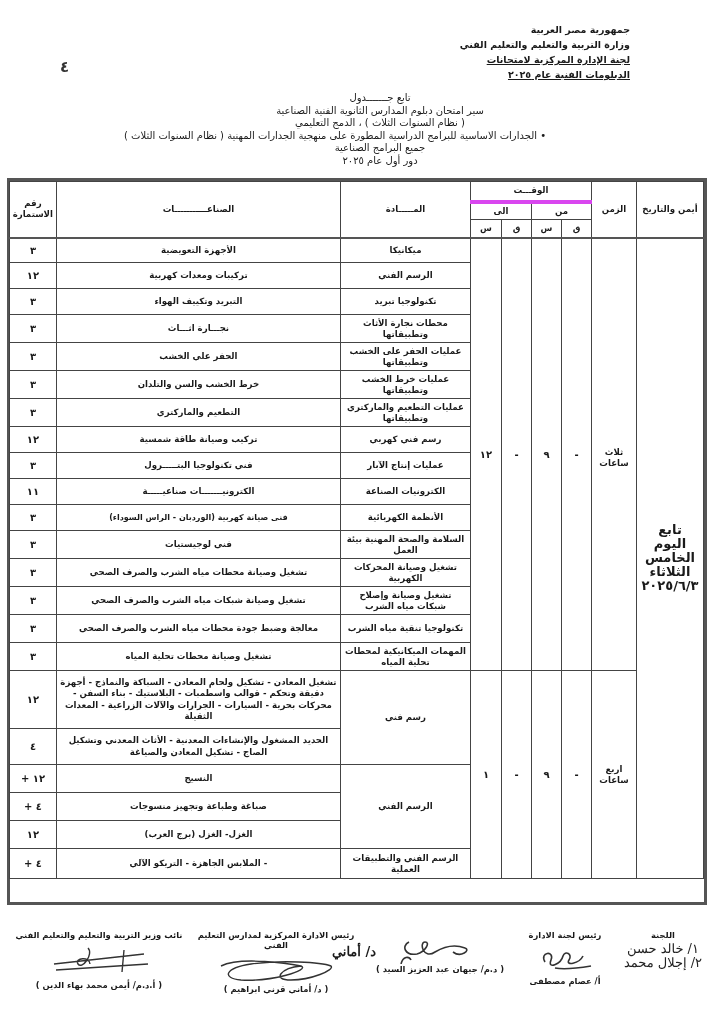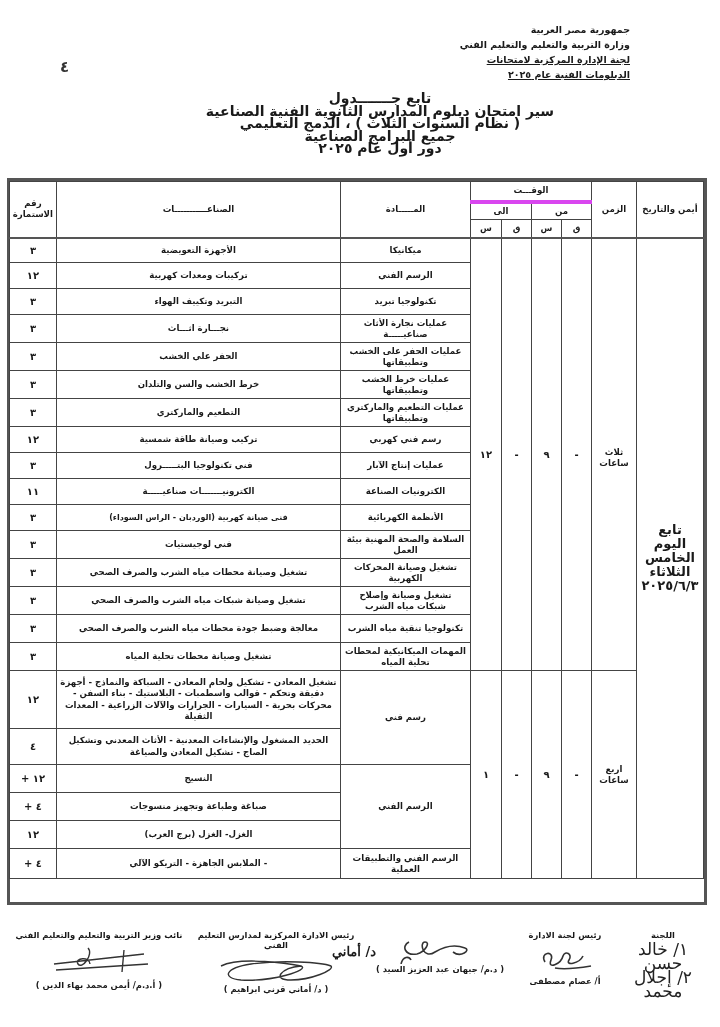--- a/index.html
+++ b/index.html
@@ -1,20 +1,20 @@
 <!DOCTYPE html>
 <html lang="ar" dir="rtl"><head>
 <meta charset="utf-8">
 <style>
   html,body{margin:0;padding:0;background:#ffffff;}
   body{width:720px;height:1027px;position:relative;overflow:hidden;font-family:"DejaVu Sans",sans-serif;color:#1a1a1a;}
   #page-number{position:absolute;left:60px;top:58px;font-size:15px;font-weight:bold;color:#333;}
   #org-header{position:absolute;right:90px;top:22px;width:200px;text-align:right;font-size:9.5px;font-weight:bold;line-height:15px;}
   #org-header .u{text-decoration:underline;}
-  #titles{position:absolute;left:200px;top:92px;width:360px;text-align:center;font-size:14px;font-weight:bold;line-height:12.6px;}
+  #titles{position:absolute;left:200px;top:92px;width:360px;text-align:center;font-size:10px;font-weight:normal;line-height:12.6px;}
   #titles .l4{margin-left:-120px;margin-right:-30px;}
   
   #sched{position:absolute;left:7px;top:178px;width:700px;height:727px;border:3px solid #555;box-sizing:border-box;}
   table{border-collapse:collapse;width:694px;table-layout:fixed;direction:rtl;}
   td,th{border:1px solid #444;font-size:8.6px;font-weight:bold;text-align:center;vertical-align:middle;padding:0 3px;line-height:11px;overflow:hidden;}
   thead th{border-bottom:2.5px solid #555;}
   .num{font-size:10px;}
   .tiny{font-size:8px;}
   .left-tight{line-height:11.5px;}
   
@@ -30,20 +30,21 @@
   <div>جمهورية مصر العربية</div>
   <div>وزارة التربية والتعليم والتعليم الفني</div>
   <div class="u">لجنة الإدارة المركزية لامتحانات</div>
   <div class="u">الدبلومات الفنية عام ٢٠٢٥</div>
 </div>
 
 <div id="titles">
   <div>تابع جـــــــدول</div>
   <div>سير امتحان دبلوم المدارس الثانوية الفنية الصناعية</div>
   <div>( نظام السنوات الثلاث ) ، الدمج التعليمي</div>
+  <div class="l4">• الجدارات الاساسية للبرامج الدراسية المطورة على منهجية الجدارات المهنية ( نظام السنوات الثلاث )</div>
   <div>جميع البرامج الصناعية</div>
   <div>دور أول عام ٢٠٢٥</div>
 </div>
 
 <div id="sched">
 <table>
   <colgroup>
     <col style="width:67px">
     <col style="width:45px">
     <col style="width:30px">
@@ -97,21 +98,21 @@
       <td>الرسم الفني</td>
       <td>تركيبات ومعدات كهربية</td>
       <td class="num">١٢</td>
     </tr>
     <tr style="height:26px">
       <td>تكنولوجيا تبريد</td>
       <td>التبريد وتكييف الهواء</td>
       <td class="num">٣</td>
     </tr>
     <tr style="height:28px">
-      <td>عمليات نجارة الأثاث صناعيـــــة</td>
+      <td>محطات نجارة الأثاث وتطبيقاتها</td>
       <td>نجـــارة اثـــاث</td>
       <td class="num">٣</td>
     </tr>
     <tr style="height:28px">
       <td>عمليات الحفر على الخشب وتطبيقاتها</td>
       <td>الحفر علي الخشب</td>
       <td class="num">٣</td>
     </tr>
     <tr style="height:28px">
       <td>عمليات خرط الخشب وتطبيقاتها</td>
@@ -200,21 +201,21 @@
       <td>الرسم الفني والتطبيقات العملية</td>
       <td>- الملابس الجاهزة - التريكو الآلي</td>
       <td class="num">٤ +</td>
     </tr>
   </tbody>
 </table>
 </div>
 
 <div class="sig" style="right:12px;width:90px;text-align:center">
   <div>اللجنة</div>
-  <div style="font-family:'DejaVu Serif',serif;font-size:17px;font-weight:normal;line-height:14px;margin-top:2px;color:#222">
+  <div style="font-family:'DejaVu Serif',serif;font-size:13px;font-weight:normal;line-height:14px;margin-top:2px;color:#222">
     <div>١/ خالد حسن</div>
     <div>٢/ إجلال محمد</div>
   </div>
 </div>
 
 <div class="sig" style="right:100px;width:110px">
   <div>رئيس لجنة الادارة</div>
   <svg width="60" height="30" viewBox="0 0 60 30">
     <path d="M10 18 C4 8 20 6 16 16 C12 26 26 20 28 12 C30 6 38 10 34 16 C30 22 44 20 48 12 M20 24 C30 26 44 24 56 22" fill="none" stroke="#333" stroke-width="1.6"></path>
   </svg>

